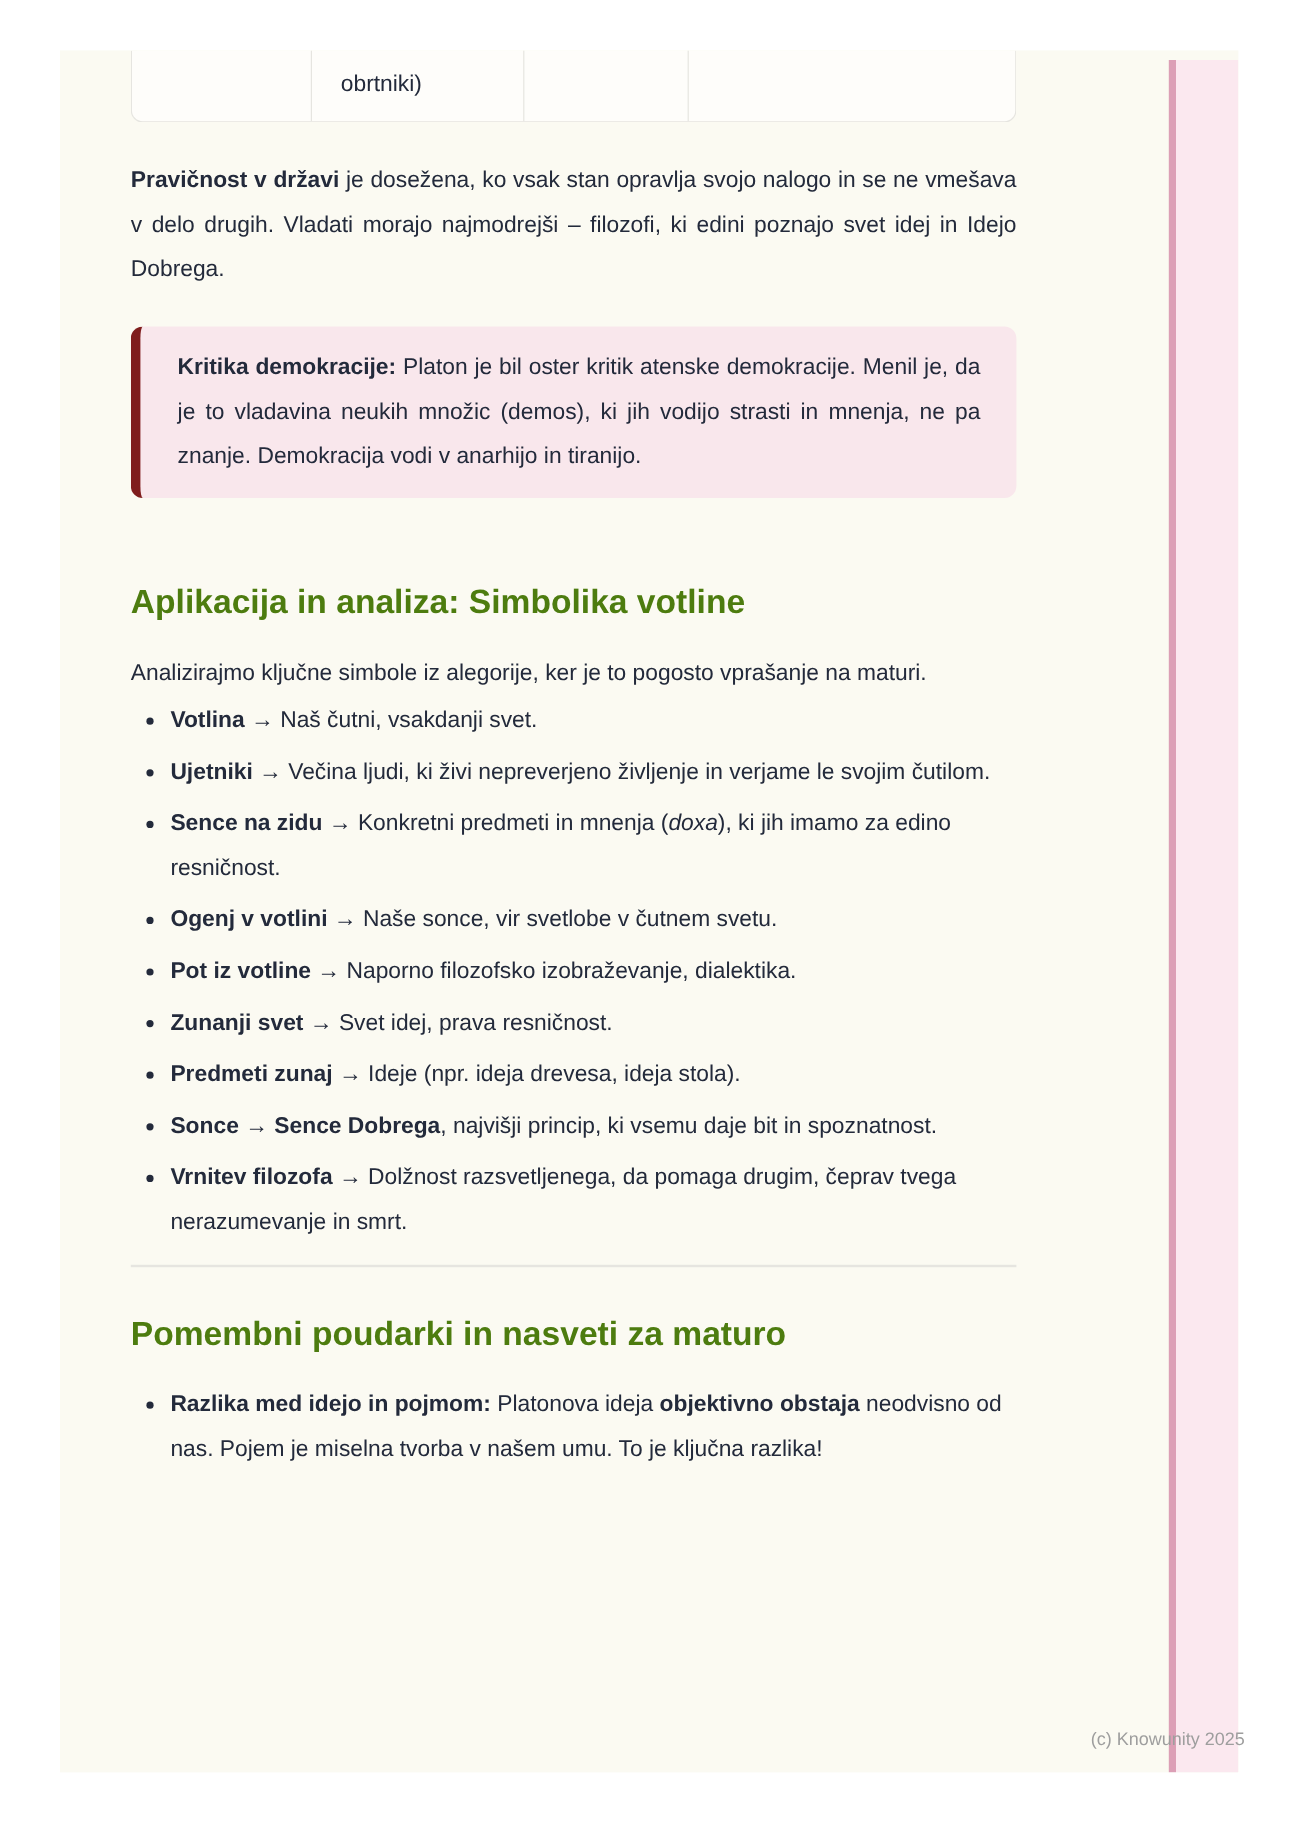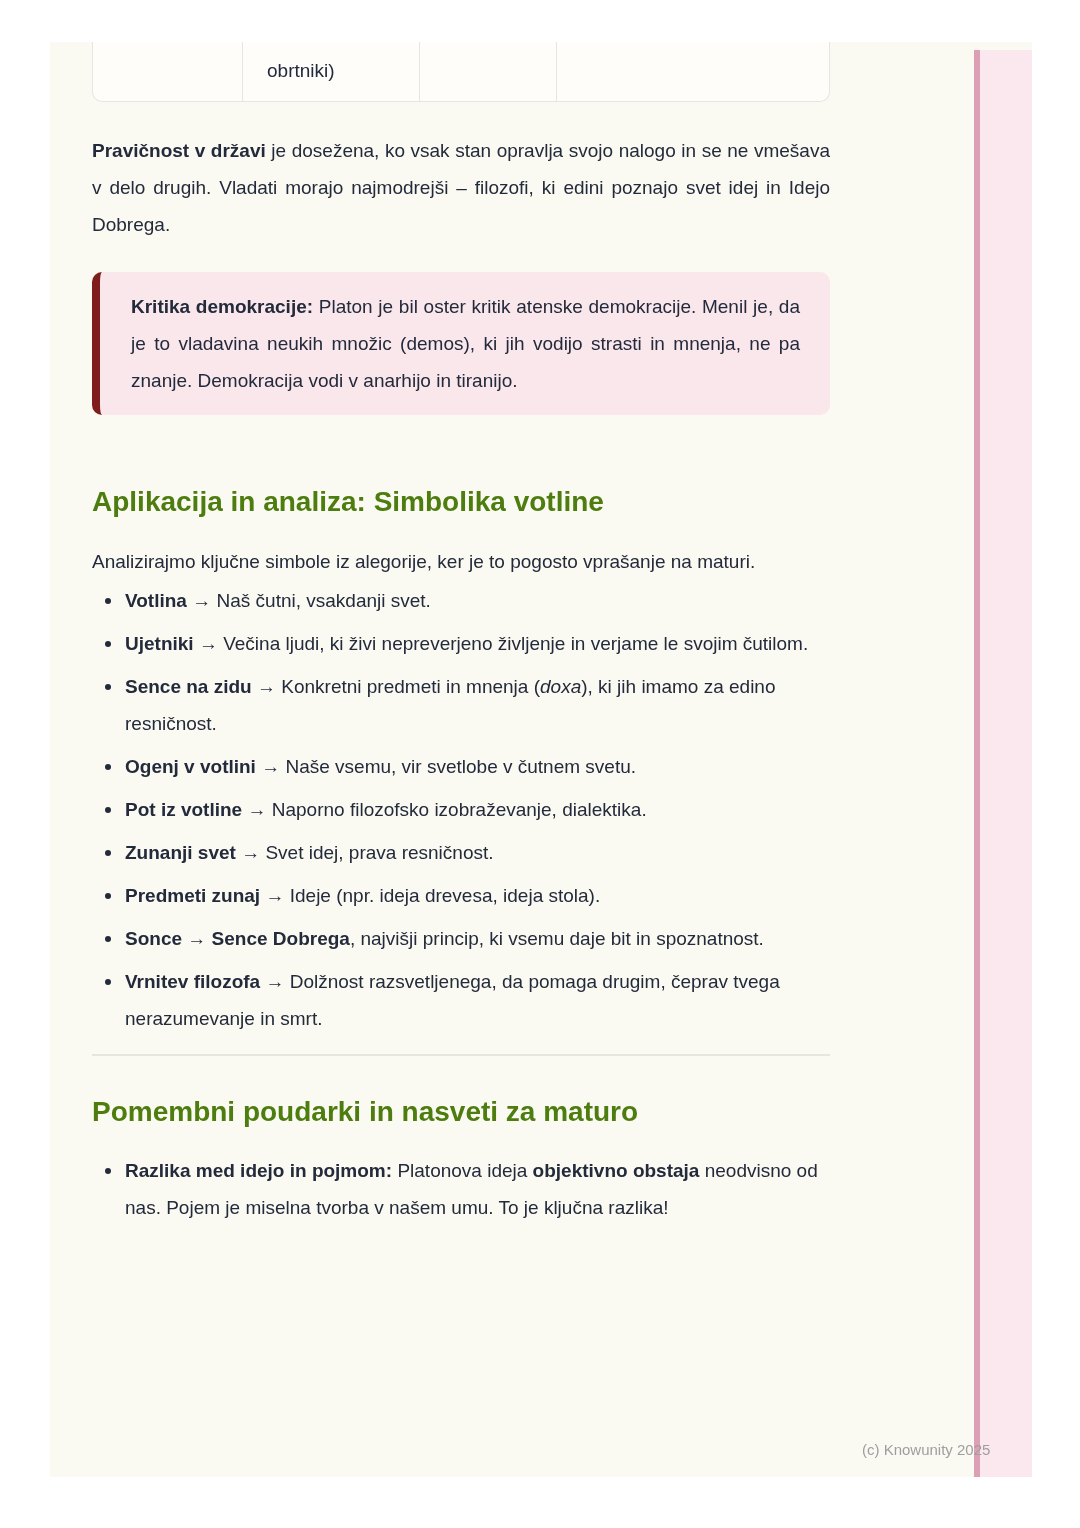--- a/index.html
+++ b/index.html
@@ -6,21 +6,21 @@
   html,body { width:1080px; height:1528px; background:#ffffff; overflow:hidden;
               font-family:"Liberation Sans","DejaVu Sans",sans-serif; }
   #canvas { position:relative; width:1080px; height:1528px; background:#ffffff; }
 
   .page { position:absolute; left:50px; top:42px; width:982px; height:1435px;
           background:#FBFAF2; overflow:hidden; }
 
   .stripe-dark  { position:absolute; right:52px; top:8px; bottom:0; width:6px;  background:#DC9FB6; }
   .stripe-light { position:absolute; right:0;    top:8px; bottom:0; width:52px; background:#FBE8EF; }
 
-  .content { position:absolute; left:42px; top:0; width:738px; color:#232A3B;
+  .content { position:absolute; left:59px; top:0; width:738px; color:#232A3B;
              font-size:19px; line-height:37px; }
 
   
   .table-frag { display:flex; height:60px; background:#FEFDFA;
                 border-bottom:1px solid #E6E5E0;
                 border-left:1px solid #E6E5E0; border-right:1px solid #E6E5E0;
                 border-radius:0 0 10px 10px; }
   .table-frag .cell { border-right:1px solid #E6E5E0; padding:10px 0 0 24px; }
   .table-frag .cell:last-child { border-right:none; }
   .c0 { width:150px; } .c1 { width:177px; } .c2 { width:137px; } .c3 { flex:1; }
@@ -37,21 +37,21 @@
   .intro { margin-top:21px; }
 
   ul.blist { list-style:none; margin-top:2px; }
   ul.blist2 { margin-top:20px; }
   ul.blist li { position:relative; padding-left:33px; margin-bottom:6px; text-align:left; }
   ul.blist li::before { content:""; position:absolute; left:13px; top:16px;
                         width:6px; height:6px; border-radius:50%; background:#232A3B; }
 
   .divider { margin-top:17px; height:2px; background:#E6E5E0; border:none; }
 
-  .copyright { position:absolute; left:862px; top:1440px; font-size:15px;
+  .copyright { position:absolute; left:909px; top:1440px; font-size:15px;
                line-height:20px; color:#9E9E9E; }
 </style>
 </head>
 <body>
 
 <div id="canvas">
   <div class="page">
 
     <div class="stripe-dark"></div>
     <div class="stripe-light"></div>
@@ -70,21 +70,21 @@
       <div class="callout"><b>Kritika demokracije:</b><span> Platon je bil oster kritik atenske demokracije. Menil je, da je to vladavina neukih množic (demos), ki jih vodijo strasti in mnenja, ne pa znanje. Demokracija vodi v anarhijo in tiranijo.</span></div>
 
       <h2 class="sect">Aplikacija in analiza: Simbolika votline</h2>
 
       <p class="para intro">Analizirajmo ključne simbole iz alegorije, ker je to pogosto vprašanje na maturi.</p>
 
       <ul class="blist">
           <li><span class="b">Votlina</span><span> → Naš čutni, vsakdanji svet.</span></li>
           <li><span class="b">Ujetniki</span><span> → Večina ljudi, ki živi nepreverjeno življenje in verjame le svojim čutilom.</span></li>
           <li><span class="b">Sence na zidu</span><span> → Konkretni predmeti in mnenja (</span><span class="i">doxa</span><span>), ki jih imamo za edino resničnost.</span></li>
-          <li><span class="b">Ogenj v votlini</span><span> → Naše vsemu, vir svetlobe v čutnem svetu.</span></li>
+          <li><span class="b">Ogenj v votlini</span><span> → Naše sonce, vir svetlobe v čutnem svetu.</span></li>
           <li><span class="b">Pot iz votline</span><span> → Naporno filozofsko izobraževanje, dialektika.</span></li>
           <li><span class="b">Zunanji svet</span><span> → Svet idej, prava resničnost.</span></li>
           <li><span class="b">Predmeti zunaj</span><span> → Ideje (npr. ideja drevesa, ideja stola).</span></li>
           <li><span class="b">Sonce</span><span> → </span><span class="b">Sence Dobrega</span><span>, najvišji princip, ki vsemu daje bit in spoznatnost.</span></li>
           <li><span class="b">Vrnitev filozofa</span><span> → Dolžnost razsvetljenega, da pomaga drugim, čeprav tvega nerazumevanje in smrt.</span></li>
         </ul>
 
       <hr class="divider">
 
       <h2 class="sect sect2">Pomembni poudarki in nasveti za maturo</h2>

